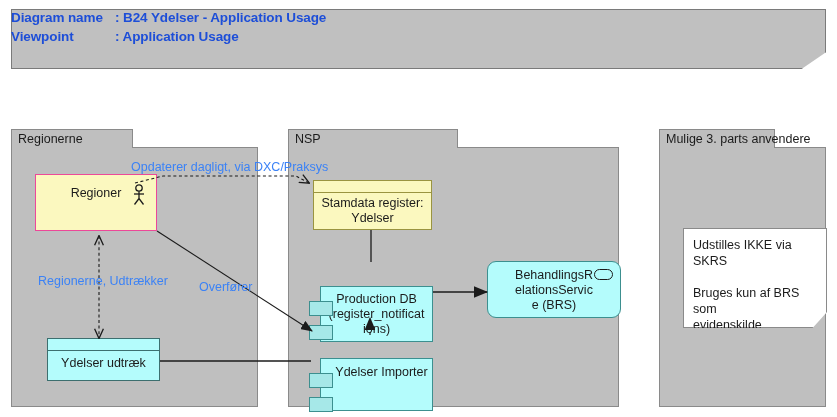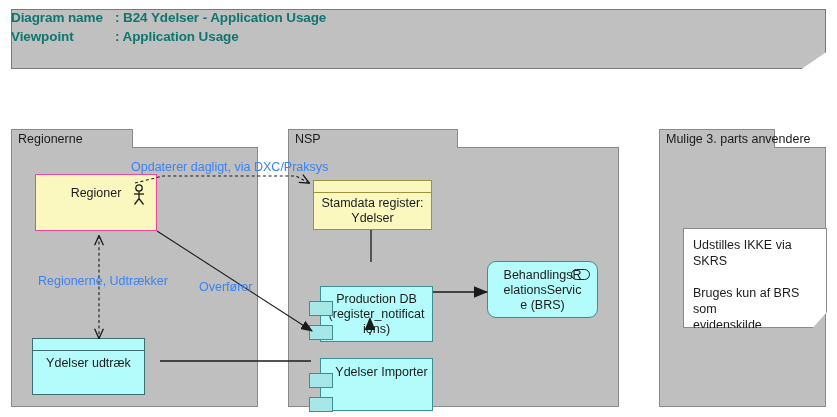--- a/index.html
+++ b/index.html
@@ -13,21 +13,21 @@
   
   .banner{
     position:absolute;left:11px;top:9px;width:815px;height:60px;
     background:#c0c0c0;border:1px solid #7a7a7a;
     -webkit-clip-path:polygon(0 0,100% 0,100% 72%,97% 100%,0 100%);
     clip-path:polygon(0 0,100% 0,100% 72%,97% 100%,0 100%);
     box-sizing:border-box;
   }
   .banner-line{
     position:absolute;left:11px;white-space:pre;
-    font-weight:bold;font-size:13.5px;letter-spacing:-0.1px;color:#0f766e;
+    font-weight:bold;font-size:13.5px;letter-spacing:-0.1px;color:#1d4ed8;
   }
   .banner-l1{top:10px;}
   .banner-l2{top:29px;}
   .banner-key{display:inline-block;}
   .bk1{width:104px;}
   .bk2{width:104px;}
 
   
   .group{position:absolute;box-sizing:border-box;padding-left:44px;}
   .group-body{
@@ -193,21 +193,21 @@
     <div class="node-text" style="top:11px;">Regioner</div>
     <svg class="actor" style="right:9px;top:9px;width:16px;height:22px;" viewBox="0 0 16 22">
       <circle cx="8" cy="4" r="3.2" fill="none" stroke="#1b1b1b" stroke-width="1.3"></circle>
       <line x1="8" y1="7.3" x2="8" y2="14.5" stroke="#1b1b1b" stroke-width="1.3"></line>
       <line x1="3" y1="10" x2="13" y2="10" stroke="#1b1b1b" stroke-width="1.3"></line>
       <line x1="8" y1="14.5" x2="3.5" y2="20.5" stroke="#1b1b1b" stroke-width="1.3"></line>
       <line x1="8" y1="14.5" x2="12.5" y2="20.5" stroke="#1b1b1b" stroke-width="1.3"></line>
     </svg>
   </div>
 
-  <div class="node dataobj cyan" id="n-ydelser-udtraek" style="left:32px;top:338px;width:113px;height:57px;">
+  <div class="node dataobj cyan" id="n-ydelser-udtraek" style="left:47px;top:338px;width:113px;height:43px;">
     <div class="band"></div>
     <div class="node-text" style="top:17px;">Ydelser udtræk</div>
   </div>
 
   <div class="node dataobj yellow" id="n-stamdata" style="left:313px;top:180px;width:119px;height:50px;">
     <div class="band"></div>
     <div class="node-text" style="top:15px;">Stamdata register:
 Ydelser</div>
   </div>
 
@@ -218,21 +218,21 @@
 (register_notificat
 ions)</div>
   </div>
 
   <div class="node component" id="n-ydelser-importer" style="left:320px;top:334px;width:113px;height:53px;">
     <div class="comp-tab t1"></div>
     <div class="comp-tab t2"></div>
     <div class="node-text" style="top:6px;left:10px;">Ydelser Importer</div>
   </div>
 
-  <div class="node service" id="n-brs" style="left:487px;top:261px;width:111px;height:57px;">
+  <div class="node service" id="n-brs" style="left:487px;top:261px;width:134px;height:57px;">
     <div class="iface-oval"></div>
     <div class="node-text" style="top:6px;">BehandlingsR
 elationsServic
 e (BRS)</div>
   </div>
 
   <div class="node note" id="n-note" style="left:683px;top:228px;width:144px;height:100px;">
     <div class="note-text">Udstilles IKKE via SKRS
 
 Bruges kun af BRS som

